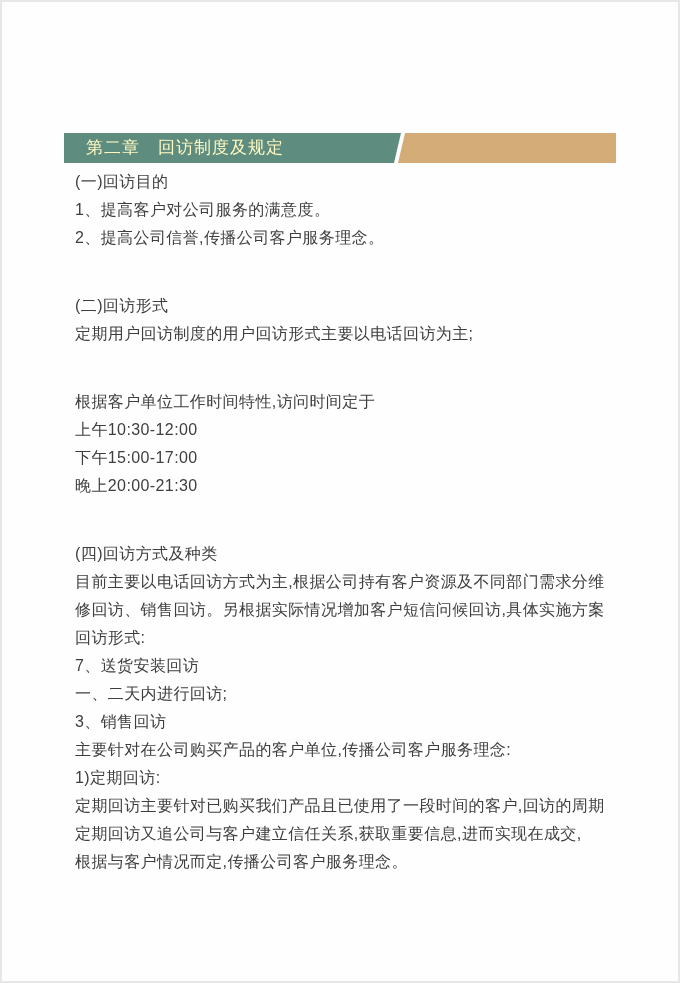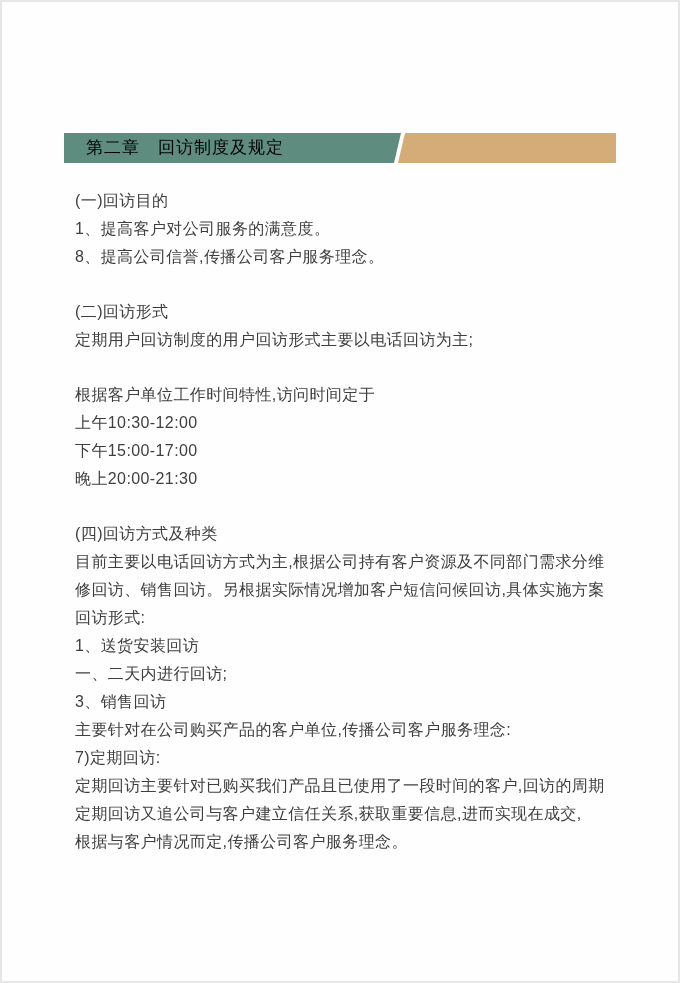--- a/index.html
+++ b/index.html
@@ -23,42 +23,42 @@
     position: relative;
     margin: 133px 0 0 64px;
     width: 552px;
     height: 30px;
   }
   .banner-teal {
     position: absolute;
     left: 0; top: 0; bottom: 0;
     width: 337px;
     clip-path: polygon(0 0, 100% 0, calc(100% - 7px) 100%, 0 100%);
-    color: #000000;
+    color: #fef9c3;
     font-size: 17px;
     line-height: 30px;
     padding-left: 22px;
     box-sizing: border-box;
     white-space: nowrap;
     letter-spacing: 1px;
   }
   .banner-tan {
     position: absolute;
     left: 334px; right: 0; top: 0; bottom: 0;
     clip-path: polygon(7px 0, 100% 0, 100% 100%, 0 100%);
   }
   
   .content {
     margin: 0 73px 0 75px;
     color: #3e3e3e;
     font-size: 16px;
     line-height: 28px;
   }
-  .section { margin-top: 27px; }
-  .section.first { margin-top: 24px; }
+  .section { margin-top: 40px; }
+  .section.first { margin-top: 5px; }
   .tline {
     white-space: nowrap;
     letter-spacing: 0.4px;
   }
 </style>
 </head>
 <body>
 
 <div class="page">
 
@@ -67,44 +67,44 @@
       <span>第二章　回访制度及规定</span>
     </div>
     <div class="banner-tan" style="background: rgb(211, 172, 120);"></div>
   </div>
 
   <div class="content" style="color: rgb(62, 62, 62);">
 
     <div class="section first">
       <div class="tline">(一)回访目的</div>
       <div class="tline">1、提高客户对公司服务的满意度。</div>
-      <div class="tline">8、提高公司信誉,传播公司客户服务理念。</div>
+      <div class="tline">2、提高公司信誉,传播公司客户服务理念。</div>
     </div>
 
     <div class="section">
       <div class="tline">(二)回访形式</div>
       <div class="tline">定期用户回访制度的用户回访形式主要以电话回访为主;</div>
     </div>
 
     <div class="section">
       <div class="tline">根据客户单位工作时间特性,访问时间定于</div>
       <div class="tline">上午10:30-12:00</div>
       <div class="tline">下午15:00-17:00</div>
       <div class="tline">晚上20:00-21:30</div>
     </div>
 
     <div class="section">
       <div class="tline">(四)回访方式及种类</div>
       <div class="tline">目前主要以电话回访方式为主,根据公司持有客户资源及不同部门需求分维</div>
       <div class="tline">修回访、销售回访。另根据实际情况增加客户短信问候回访,具体实施方案</div>
       <div class="tline">回访形式:</div>
-      <div class="tline">1、送货安装回访</div>
+      <div class="tline">7、送货安装回访</div>
       <div class="tline">一、二天内进行回访;</div>
       <div class="tline">3、销售回访</div>
       <div class="tline">主要针对在公司购买产品的客户单位,传播公司客户服务理念:</div>
-      <div class="tline">7)定期回访:</div>
+      <div class="tline">1)定期回访:</div>
       <div class="tline">定期回访主要针对已购买我们产品且已使用了一段时间的客户,回访的周期</div>
       <div class="tline">定期回访又追公司与客户建立信任关系,获取重要信息,进而实现在成交,</div>
       <div class="tline">根据与客户情况而定,传播公司客户服务理念。</div>
     </div>
 
   </div>
 </div>
 
 </body></html>

